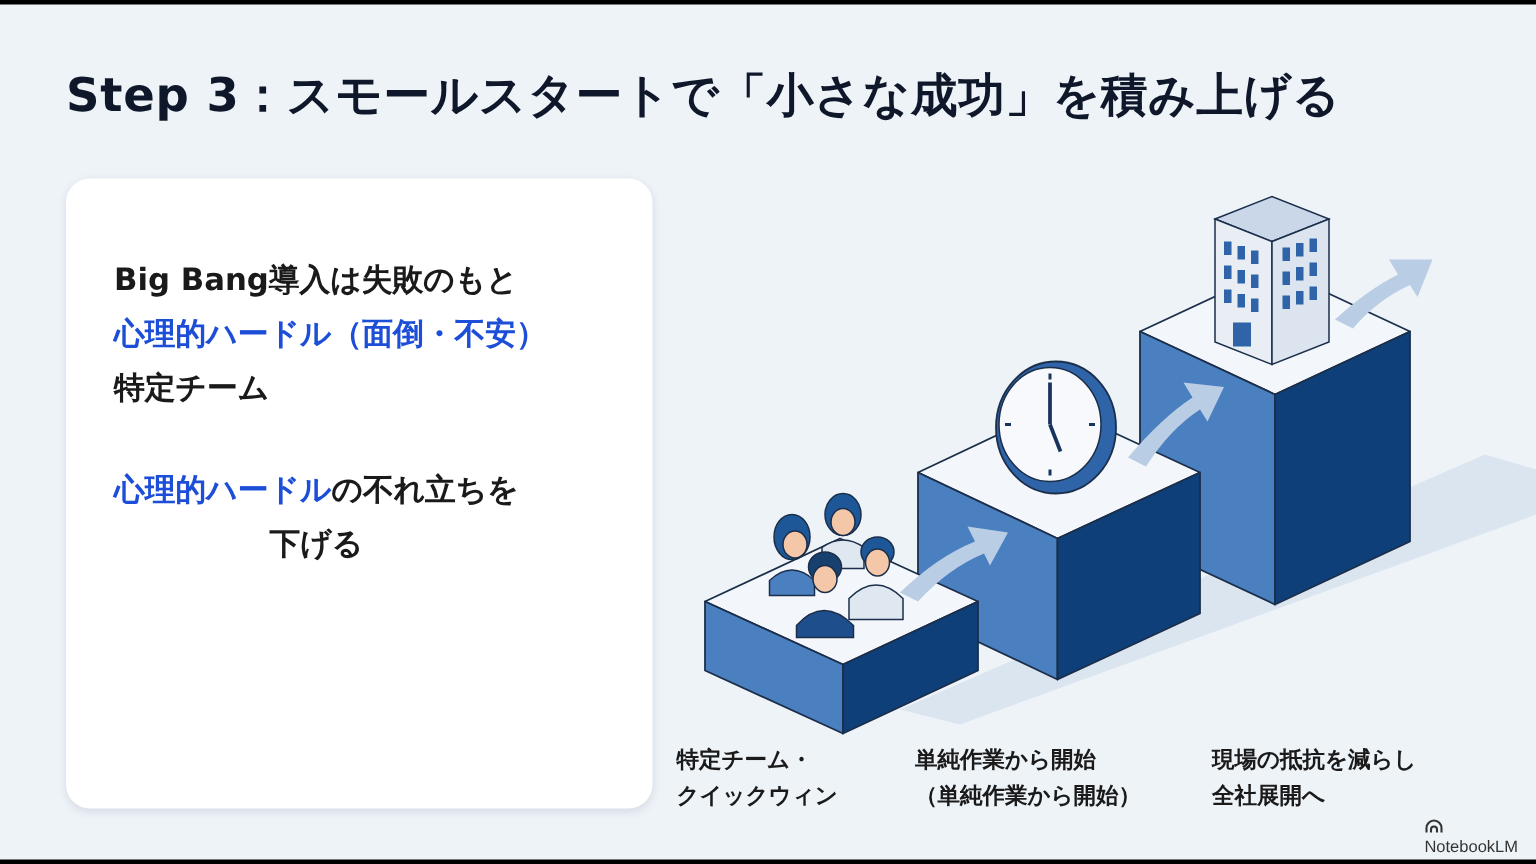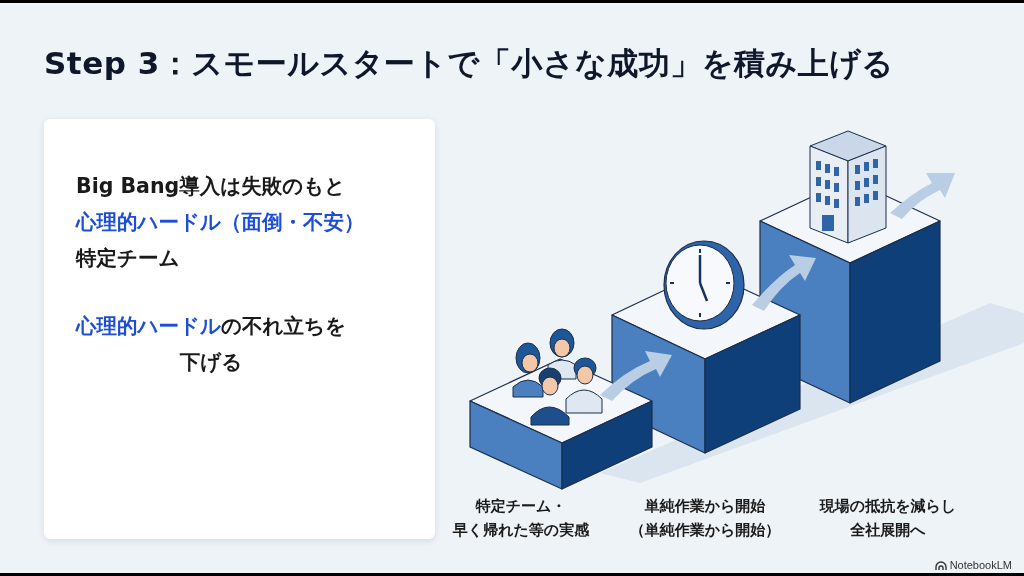--- a/index.html
+++ b/index.html
@@ -9,38 +9,38 @@
       position: absolute; left: 0; top: 3px; width: 1024px; height: 570px;
       background: #eef3f8; overflow: hidden;
     }
     .title {
       position: absolute; left: 44px; top: 40px;
       font-size: 31px; font-weight: 700; color: #0f172a; letter-spacing: 0.5px;
       white-space: nowrap;
     }
     .card {
       position: absolute; left: 44px; top: 116px; width: 391px; height: 420px;
-      background: #ffffff; border-radius: 6px;
+      background: #ffffff; border-radius: 16px;
       box-shadow: 0 2px 6px rgba(40,60,90,0.12);
     }
     .card-block { position: absolute; left: 32px; font-size: 20.5px; font-weight: 700; line-height: 36px; color: #1a1a1a; }
     .card-block.b1 { top: 49px; }
     .card-block.b2 { top: 189px; text-align: center; }
     .accent { color: #1d4ed8; }
     .illus { position: absolute; left: 455px; top: 110px; width: 569px; height: 380px; }
     .label {
       position: absolute; font-size: 15px; font-weight: 700; color: #1a1a1a;
-      text-align: center; line-height: 24px; white-space: nowrap;
+      line-height: 24px; white-space: nowrap;
     }
     .lbl1 { left: 451px; top: 491px; width: 140px; }
     .lbl2 { left: 610px; top: 491px; width: 190px; }
     .lbl3 { left: 808px; top: 491px; width: 160px; }
     .brand {
       position: absolute; right: 12px; bottom: 2px; font-size: 11px; color: #333;
-      display: flex; align-items: flex-end; gap: 3px; font-family: "Liberation Sans", sans-serif;
+      display: flex; align-items: flex-start; gap: 3px; font-family: "Liberation Sans", sans-serif; flex-direction: column;
     }
   </style>
 </head>
 <body>
 
 <div class="slide">
   <h1 class="title">Step 3：スモールスタートで「小さな成功」を積み上げる</h1>
 
   <div class="card">
     <div class="card-block b1">
@@ -133,21 +133,21 @@
         <rect x="855" y="194" width="5" height="9"></rect>
           <rect x="864" y="191" width="5" height="9"></rect>
           <rect x="873" y="188" width="5" height="9"></rect>
         <rect x="822" y="212" width="12" height="16"></rect>
       </g>
     </g>
   </svg>
 
   <div class="label lbl1">
     <div>特定チーム・</div>
-    <div>早く帰れた等の実感</div>
+    <div>クイックウィン</div>
   </div>
   <div class="label lbl2">
     <div>単純作業から開始</div>
     <div>（単純作業から開始）</div>
   </div>
   <div class="label lbl3">
     <div>現場の抵抗を減らし</div>
     <div>全社展開へ</div>
   </div>
 

